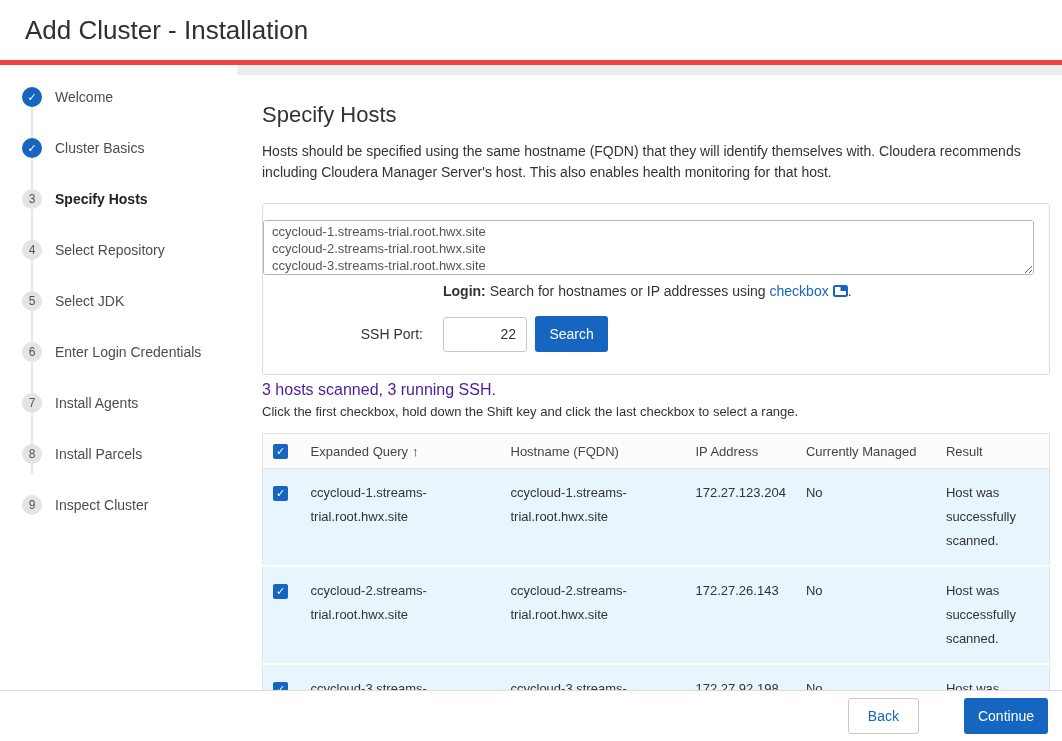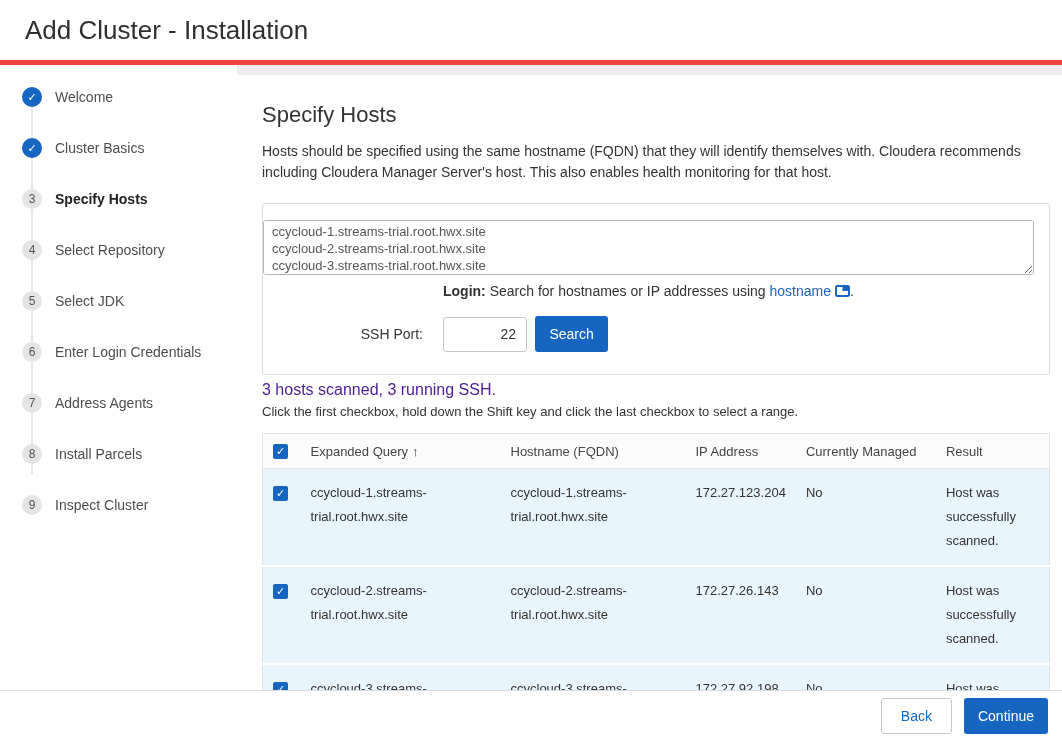--- a/index.html
+++ b/index.html
@@ -83,21 +83,21 @@
   .ssh-input {
     width: 84px; height: 35px;
     border: 1px solid #c7c7c7; border-radius: 3px;
     font-size: 14px; color: #333;
     text-align: right; padding-right: 10px;
     font-family: "Liberation Sans", sans-serif;
   }
   .btn {
     height: 36px; border-radius: 3px; font-size: 14px;
     font-family: "Liberation Sans", sans-serif;
-    cursor: pointer; border: none;
+    cursor: pointer; border: none; margin-left: 33px;
   }
   .btn-primary { background: #1665c0; color: #fff; padding: 0 14px; }
   .search-btn { margin-left: 4px; }
 
   
   .scan-summary { margin-top: 4px; font-size: 16px; line-height: 22px; color: #4c1d95; }
   .scan-help { font-size: 13px; line-height: 22px; color: #333; }
 
   
   table.hosts { width: 100%; border-collapse: collapse; margin-top: 10px; border: 1px solid #e4e4e4; font-size: 13px; }
@@ -170,21 +170,21 @@
     <span class="step-label">Select JDK</span>
   </div>
 
   <div class="step todo">
     <span class="step-circle">6</span>
     <span class="step-label">Enter Login Credentials</span>
   </div>
 
   <div class="step todo">
     <span class="step-circle">7</span>
-    <span class="step-label">Address Agents</span>
+    <span class="step-label">Install Agents</span>
   </div>
 
   <div class="step todo">
     <span class="step-circle">8</span>
     <span class="step-label">Install Parcels</span>
   </div>
 
   <div class="step todo">
     <span class="step-circle">9</span>
     <span class="step-label">Inspect Cluster</span>
@@ -199,21 +199,21 @@
       <h1 class="section-title">Specify Hosts</h1>
       <p class="description">Hosts should be specified using the same hostname (FQDN) that they will identify themselves with. Cloudera recommends including Cloudera Manager Server's host. This also enables health monitoring for that host.</p>
 
       <div class="form-box">
         <div class="form-row">
           <textarea class="hostname-textarea" spellcheck="false" style="">ccycloud-1.streams-trial.root.hwx.site
 ccycloud-2.streams-trial.root.hwx.site
 ccycloud-3.streams-trial.root.hwx.site</textarea>
         </div>
         <div class="hint-row">
-          <b>Login:</b><span> Search for hostnames or IP addresses using </span><a href="#">hostname</a><span class="ext-icon"><svg width="15" height="12" viewBox="0 0 15 12">
+          <b>Login:</b><span> Search for hostnames or IP addresses using </span><a href="#">checkbox</a><span class="ext-icon"><svg width="15" height="12" viewBox="0 0 15 12">
                 <rect x="1" y="1" width="13" height="10" rx="1.5" fill="none" stroke="#1665c0" stroke-width="2"></rect>
                 <rect x="7.5" y="1" width="6.5" height="5" fill="#1665c0"></rect>
               </svg></span><span>.</span>
         </div>
         <div class="form-row ssh-row">
           <div class="form-label">SSH Port:</div>
           <div>
             <input class="ssh-input" value="22" style="">
             <button class="btn btn-primary search-btn">Search</button>
           </div>

